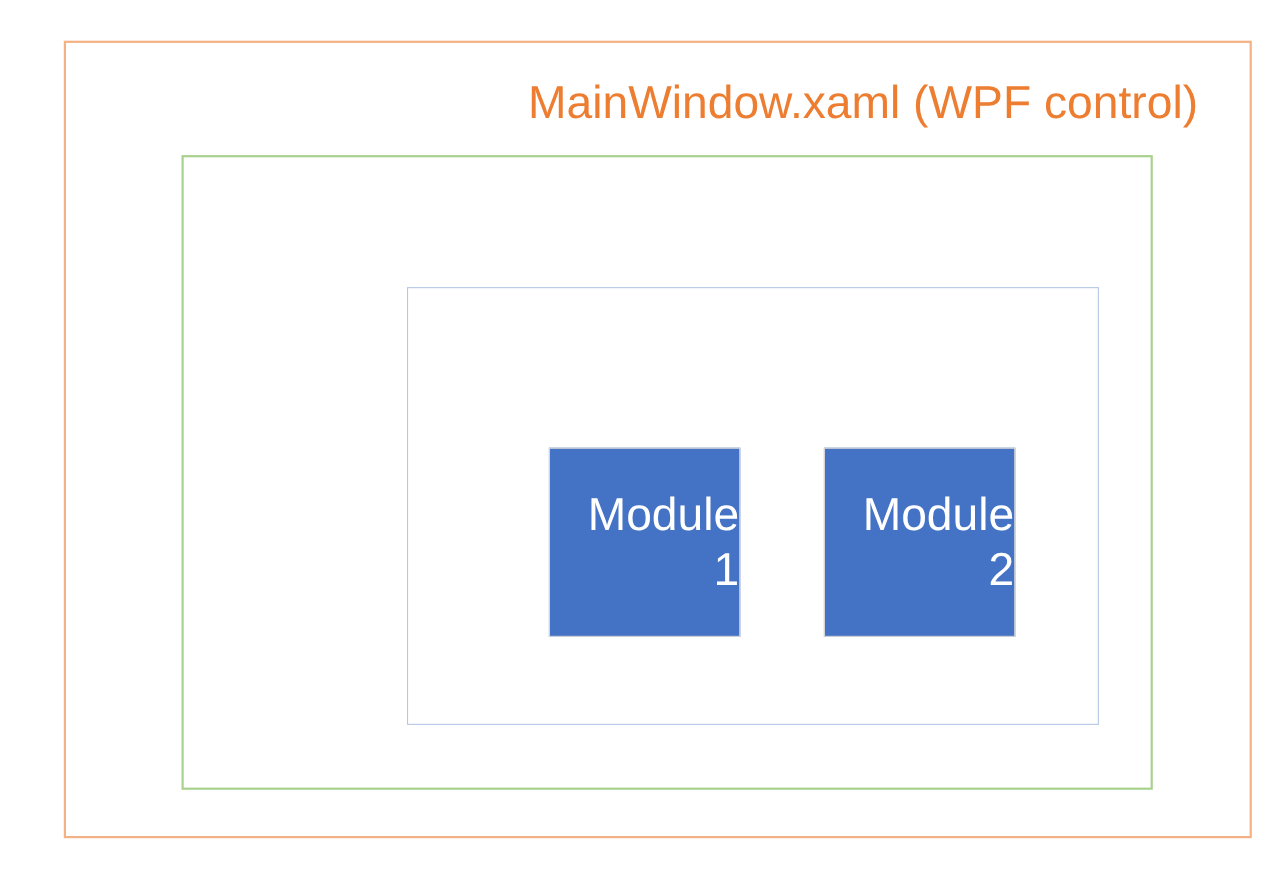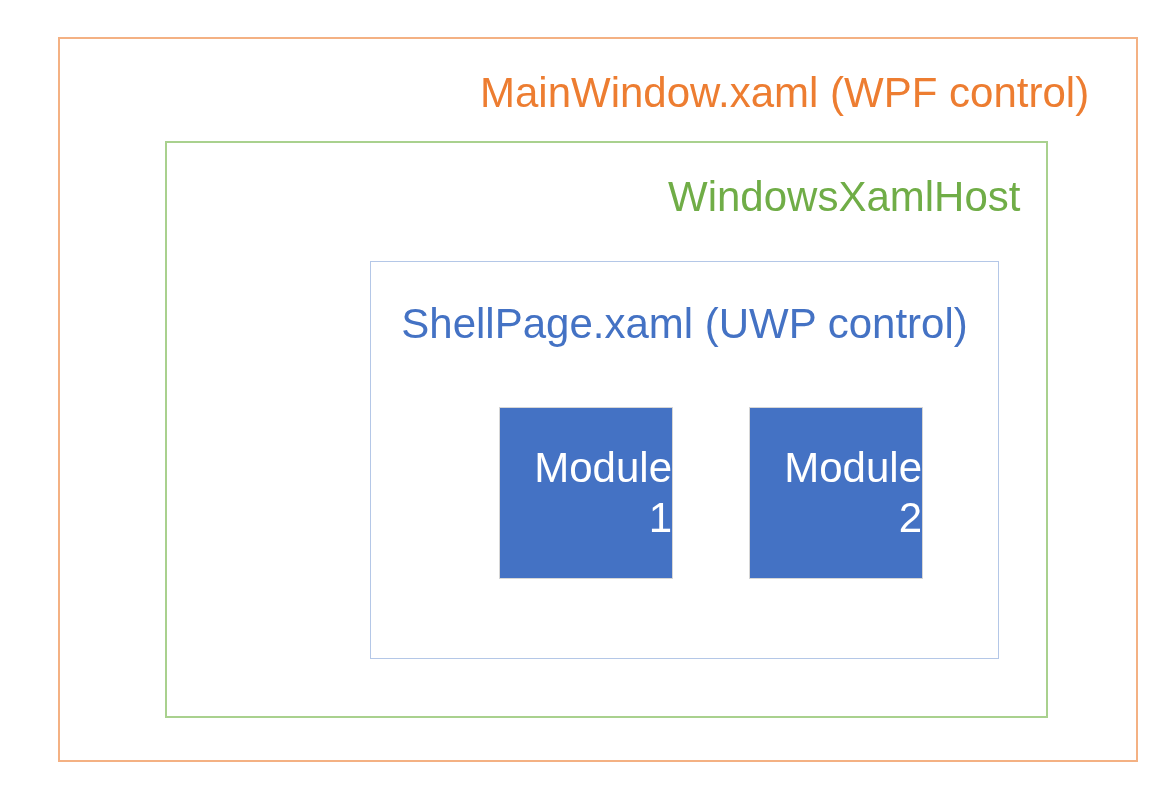--- a/index.html
+++ b/index.html
@@ -72,24 +72,22 @@
 </style>
 </head>
 <body>
 
 <div class="canvas">
 
   <div class="box outer-box">
     <div class="outer-label">MainWindow.xaml (WPF control)</div>
 
     <div class="box host-box">
-      <div class="host-label">WindowsXamlHost</div>
 
       <div class="box shell-box">
-        <div class="shell-label">ShellPage.xaml (UWP control)</div>
 
         <div class="module module-1">
           <div class="module-line">Module</div>
           <div class="module-line">1</div>
         </div>
 
         <div class="module module-2">
           <div class="module-line">Module</div>
           <div class="module-line">2</div>
         </div>

